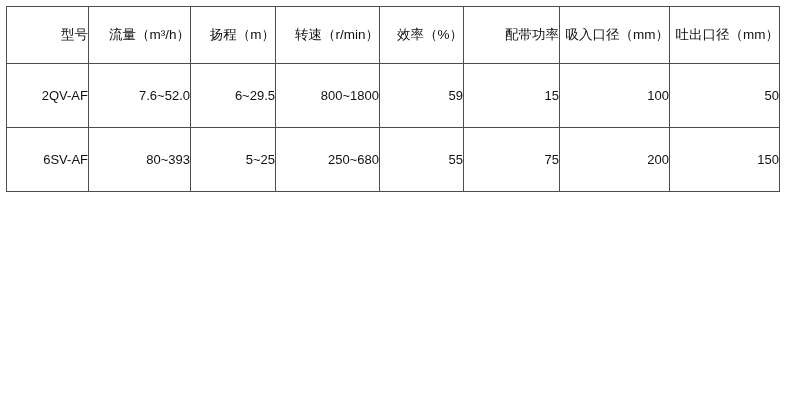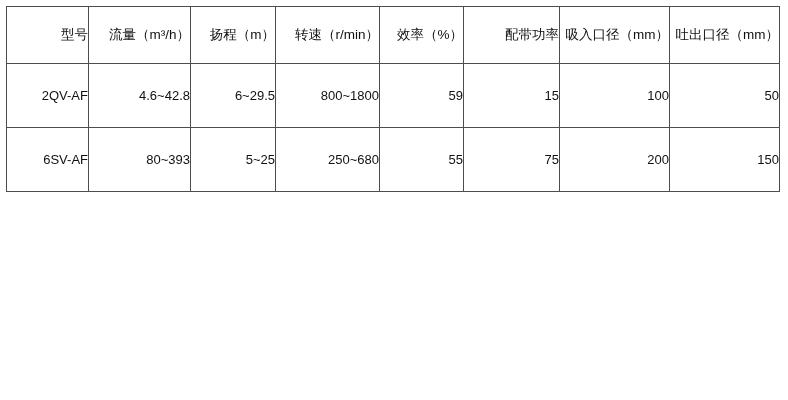--- a/index.html
+++ b/index.html
@@ -72,21 +72,21 @@
         <th>转速（r/min）</th>
         <th>效率（%）</th>
         <th>配带功率</th>
         <th>吸入口径（mm）</th>
         <th>吐出口径（mm）</th>
       </tr>
     </thead>
     <tbody>
       <tr>
         <td>2QV-AF</td>
-        <td>4.6~42.8</td>
+        <td>7.6~52.0</td>
         <td>6~29.5</td>
         <td>800~1800</td>
         <td>59</td>
         <td>15</td>
         <td>100</td>
         <td>50</td>
       </tr>
       <tr>
         <td>6SV-AF</td>
         <td>80~393</td>

